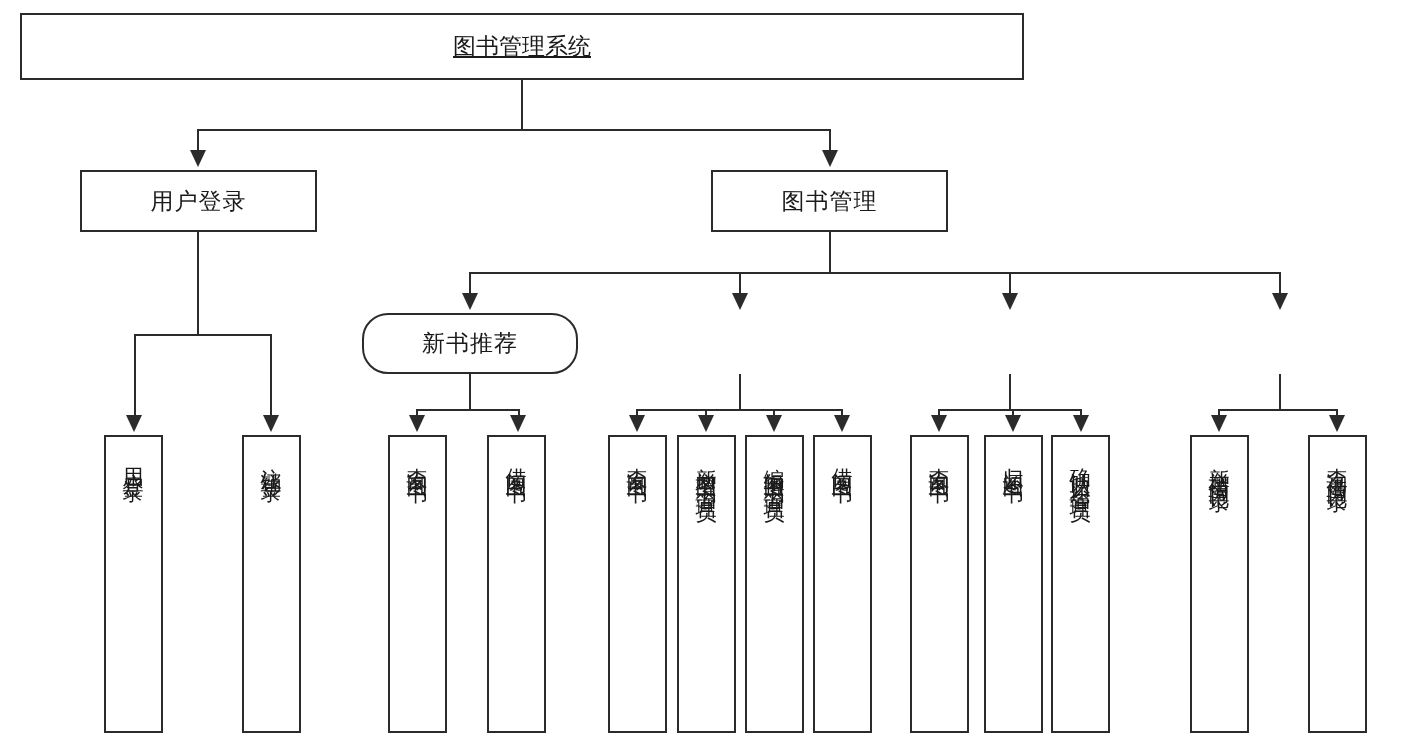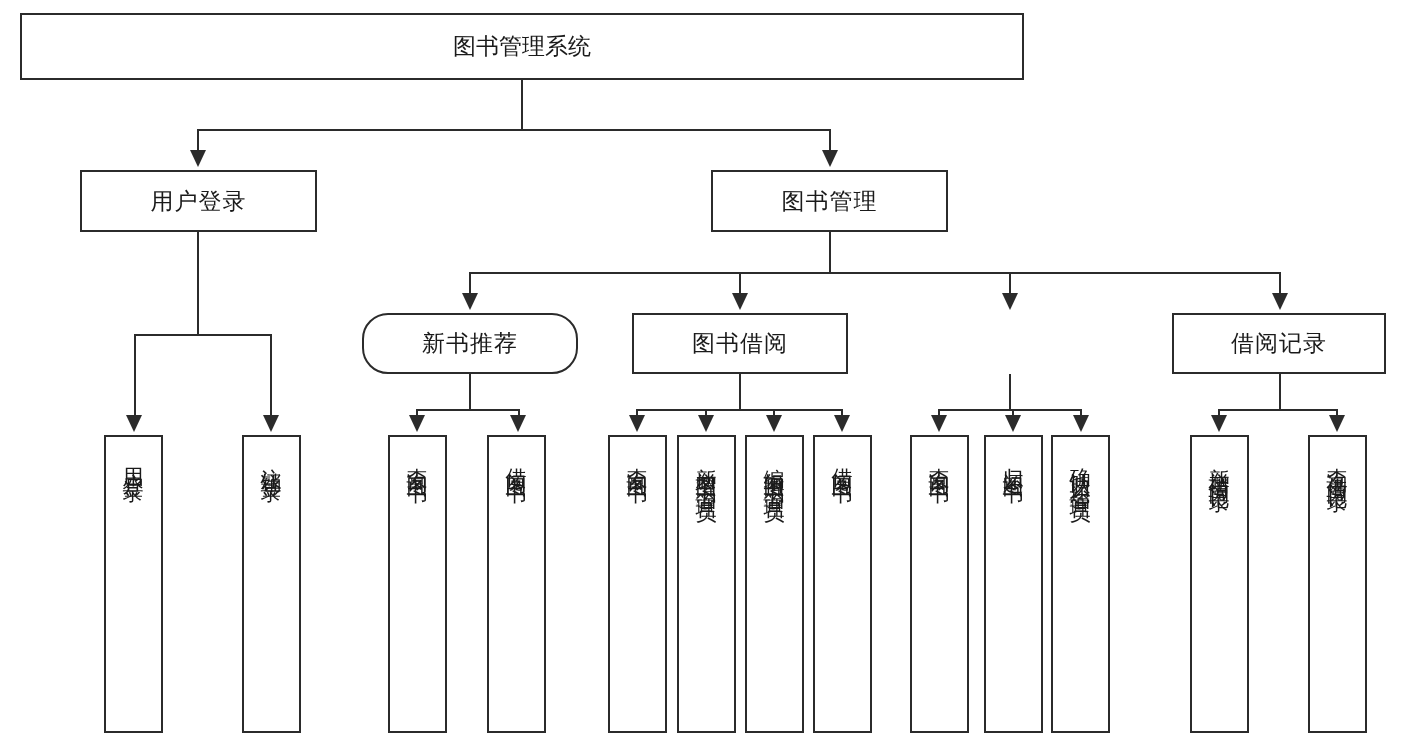--- a/index.html
+++ b/index.html
@@ -75,21 +75,21 @@
     white-space: nowrap;
     letter-spacing: 0.5px;
     pointer-events: none;
   }
 </style>
 </head>
 <body>
 
 <div id="canvas">
 
-  <div class="node root" id="node-root" style="left: 20px; top: 13px; width: 1004px; height: 67px; border-color: rgb(43, 43, 43); background: rgb(255, 255, 255); color: rgb(26, 26, 26);">
+  <div class="node root" id="node-root" style="left: 20px; top: 13px; width: 1004px; height: 67px; border-color: rgb(43, 43, 43); background: rgb(255, 255, 255); color: rgb(26, 26, 26); text-decoration: underline;">
     <span>图书管理系统</span>
   </div>
 
   <div class="seg vline" style="left: 521px; top: 80px; height: 50px; background: rgb(43, 43, 43);"></div>
   <div class="seg hline" style="left: 197px; top: 129px; width: 633px; background: rgb(43, 43, 43);"></div>
   <div class="seg vline" style="left: 197px; top: 129px; height: 22px; background: rgb(43, 43, 43);"></div>
   <div class="seg vline" style="left: 829px; top: 129px; height: 22px; background: rgb(43, 43, 43);"></div>
   <div class="arrow" style="left: 190px; top: 150px; border-top-color: rgb(43, 43, 43);"></div>
   <div class="arrow" style="left: 822px; top: 150px; border-top-color: rgb(43, 43, 43);"></div>
 
@@ -114,26 +114,20 @@
   <div class="seg vline" style="left: 1009px; top: 272px; height: 22px; background: rgb(43, 43, 43);"></div>
   <div class="seg vline" style="left: 1279px; top: 272px; height: 22px; background: rgb(43, 43, 43);"></div>
   <div class="arrow" style="left: 462px; top: 293px; border-top-color: rgb(43, 43, 43);"></div>
   <div class="arrow" style="left: 732px; top: 293px; border-top-color: rgb(43, 43, 43);"></div>
   <div class="arrow" style="left: 1002px; top: 293px; border-top-color: rgb(43, 43, 43);"></div>
   <div class="arrow" style="left: 1272px; top: 293px; border-top-color: rgb(43, 43, 43);"></div>
 
   <div class="node h" id="node-l3-0" style="left: 362px; top: 313px; width: 216px; height: 61px; border-color: rgb(43, 43, 43); background: rgb(255, 255, 255); color: rgb(26, 26, 26); border-radius: 26px;">
     <span>新书推荐</span>
   </div>
-  <div class="node h" id="node-l3-1" style="left: 632px; top: 313px; width: 216px; height: 61px; border-color: rgb(43, 43, 43); background: rgb(255, 255, 255); color: rgb(26, 26, 26);">
-    <span>图书借阅</span>
-  </div>
-  <div class="node h" id="node-l3-3" style="left: 1172px; top: 313px; width: 214px; height: 61px; border-color: rgb(43, 43, 43); background: rgb(255, 255, 255); color: rgb(26, 26, 26);">
-    <span>借阅记录</span>
-  </div>
 
   <div class="seg vline" style="left: 469px; top: 374px; height: 36px; background: rgb(43, 43, 43);"></div>
   <div class="seg hline" style="left: 416px; top: 409px; width: 104px; background: rgb(43, 43, 43);"></div>
   <div class="seg vline" style="left: 416px; top: 409px; height: 10px; background: rgb(43, 43, 43);"></div>
   <div class="seg vline" style="left: 518px; top: 409px; height: 10px; background: rgb(43, 43, 43);"></div>
   <div class="arrow" style="left: 409px; top: 415px; border-top-color: rgb(43, 43, 43);"></div>
   <div class="arrow" style="left: 510px; top: 415px; border-top-color: rgb(43, 43, 43);"></div>
 
   <div class="seg vline" style="left: 739px; top: 374px; height: 36px; background: rgb(43, 43, 43);"></div>
   <div class="seg hline" style="left: 636px; top: 409px; width: 207px; background: rgb(43, 43, 43);"></div>

